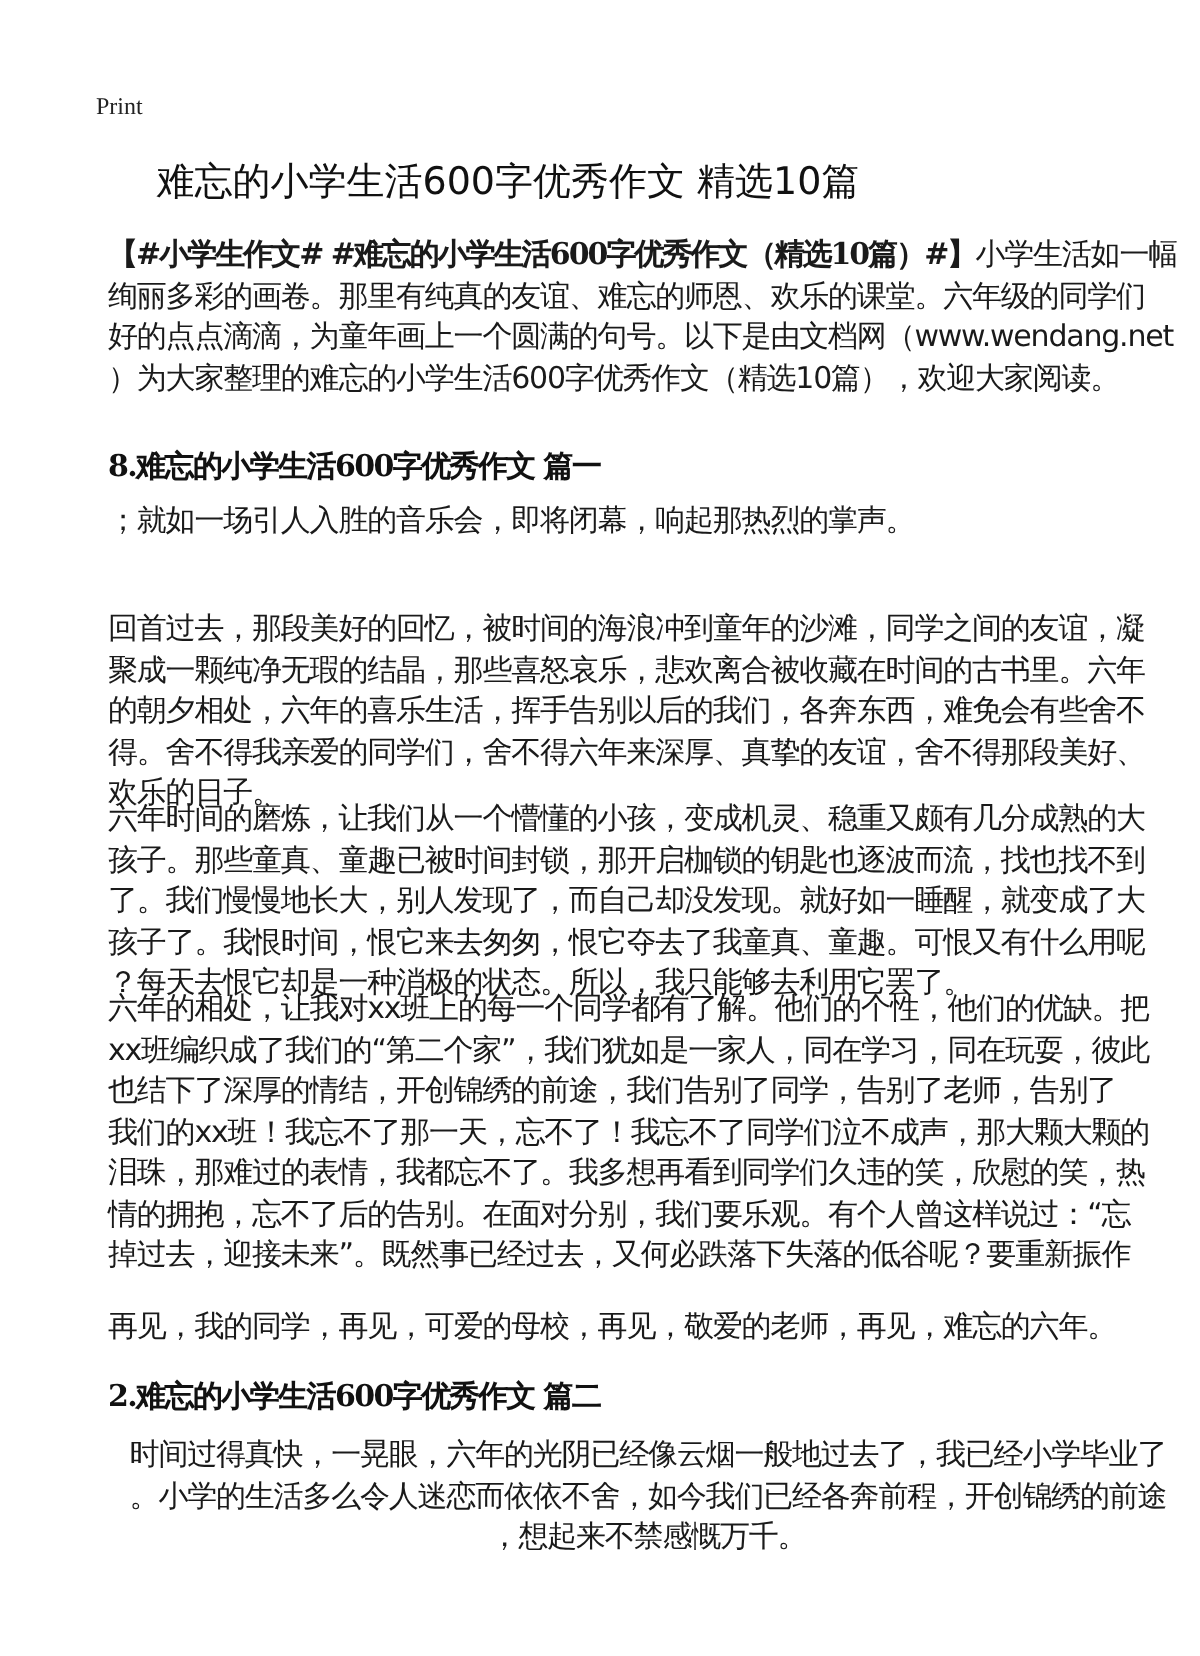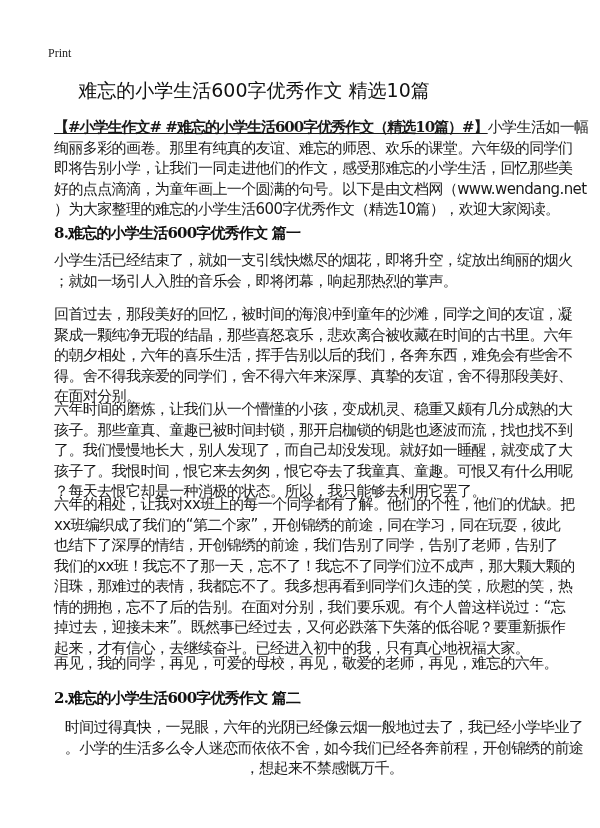--- a/index.html
+++ b/index.html
@@ -2,69 +2,66 @@
 <html><head>
 <meta charset="utf-8">
 <style>
   html, body { margin:0; padding:0; background:#ffffff; }
   body { width:600px; height:828px; position:relative; overflow:hidden; color:#111; font-family:"DejaVu Sans", sans-serif; }
   .print { position:absolute; left:48px; top:46px; font-family:"Liberation Serif", serif; font-size:12px; color:#222; }
   .title { position:absolute; left:0; width:508px; top:78px; text-align:center; font-size:19px; color:#111; letter-spacing:0px; }
   .para { position:absolute; left:54px; width:540px; }
   .line { display:block; height:20.5px; line-height:20.5px; font-size:15px; white-space:nowrap; letter-spacing:-0.6px; color:#1a1a1a; }
   .heading { position:absolute; left:54px; font-size:15px; font-weight:bold; font-family:"DejaVu Serif", serif; letter-spacing:-0.8px; white-space:nowrap; color:#111; }
-  .b { font-weight:bold; font-family:"DejaVu Serif", serif; letter-spacing:-1px;text-decoration:underline; }
+  .b { font-weight:bold; font-family:"DejaVu Serif", serif; letter-spacing:-1px; }
 </style>
 </head>
 <body>
 
 <div class="print">Print</div>
 
 <div class="title">难忘的小学生活600字优秀作文 精选10篇</div>
 
 <div class="para" style="top:117px;">
   <span class="line"><span class="b">【#小学生作文# #难忘的小学生活600字优秀作文（精选10篇）#】</span><span>小学生活如一幅</span></span>
   <span class="line">绚丽多彩的画卷。那里有纯真的友谊、难忘的师恩、欢乐的课堂。六年级的同学们</span>
-  <span class="line">即将告别小学，让我们一同走进他们的作文，感受那难忘的小学生活，回忆那些美</span>
   <span class="line">好的点点滴滴，为童年画上一个圆满的句号。以下是由文档网（www.wendang.net</span>
   <span class="line">）为大家整理的难忘的小学生活600字优秀作文（精选10篇），欢迎大家阅读。</span>
 </div>
 
 <div class="heading" style="top:224px;">8.难忘的小学生活600字优秀作文 篇一</div>
 
 <div class="para" style="top:250px;">
-  <span class="line">小学生活已经结束了，就如一支引线快燃尽的烟花，即将升空，绽放出绚丽的烟火</span>
   <span class="line">；就如一场引人入胜的音乐会，即将闭幕，响起那热烈的掌声。</span>
 </div>
 
 <div class="para" style="top:304px;">
   <span class="line">回首过去，那段美好的回忆，被时间的海浪冲到童年的沙滩，同学之间的友谊，凝</span>
   <span class="line">聚成一颗纯净无瑕的结晶，那些喜怒哀乐，悲欢离合被收藏在时间的古书里。六年</span>
   <span class="line">的朝夕相处，六年的喜乐生活，挥手告别以后的我们，各奔东西，难免会有些舍不</span>
   <span class="line">得。舍不得我亲爱的同学们，舍不得六年来深厚、真挚的友谊，舍不得那段美好、</span>
-  <span class="line">在面对分别。</span>
+  <span class="line">欢乐的日子。</span>
 </div>
 
 <div class="para" style="top:399px;">
   <span class="line">六年时间的磨炼，让我们从一个懵懂的小孩，变成机灵、稳重又颇有几分成熟的大</span>
   <span class="line">孩子。那些童真、童趣已被时间封锁，那开启枷锁的钥匙也逐波而流，找也找不到</span>
   <span class="line">了。我们慢慢地长大，别人发现了，而自己却没发现。就好如一睡醒，就变成了大</span>
   <span class="line">孩子了。我恨时间，恨它来去匆匆，恨它夺去了我童真、童趣。可恨又有什么用呢</span>
   <span class="line">？每天去恨它却是一种消极的状态。所以，我只能够去利用它罢了。</span>
 </div>
 
 <div class="para" style="top:494px;">
   <span class="line">六年的相处，让我对xx班上的每一个同学都有了解。他们的个性，他们的优缺。把</span>
-  <span class="line">xx班编织成了我们的“第二个家”，开创锦绣的前途，同在学习，同在玩耍，彼此</span>
+  <span class="line">xx班编织成了我们的“第二个家”，我们犹如是一家人，同在学习，同在玩耍，彼此</span>
   <span class="line">也结下了深厚的情结，开创锦绣的前途，我们告别了同学，告别了老师，告别了</span>
   <span class="line">我们的xx班！我忘不了那一天，忘不了！我忘不了同学们泣不成声，那大颗大颗的</span>
   <span class="line">泪珠，那难过的表情，我都忘不了。我多想再看到同学们久违的笑，欣慰的笑，热</span>
   <span class="line">情的拥抱，忘不了后的告别。在面对分别，我们要乐观。有个人曾这样说过：“忘</span>
   <span class="line">掉过去，迎接未来”。既然事已经过去，又何必跌落下失落的低谷呢？要重新振作</span>
-  <span class="line">起来，才有信心，去继续奋斗。已经进入初中的我，只有真心地祝福大家。</span>
 </div>
 
 <div class="para" style="top:653px;">
   <span class="line">再见，我的同学，再见，可爱的母校，再见，敬爱的老师，再见，难忘的六年。</span>
 </div>
 
 <div class="heading" style="top:689px;">2.难忘的小学生活600字优秀作文 篇二</div>
 
 <div class="para" style="top:717px;text-align:center;">
   <span class="line">时间过得真快，一晃眼，六年的光阴已经像云烟一般地过去了，我已经小学毕业了</span>

